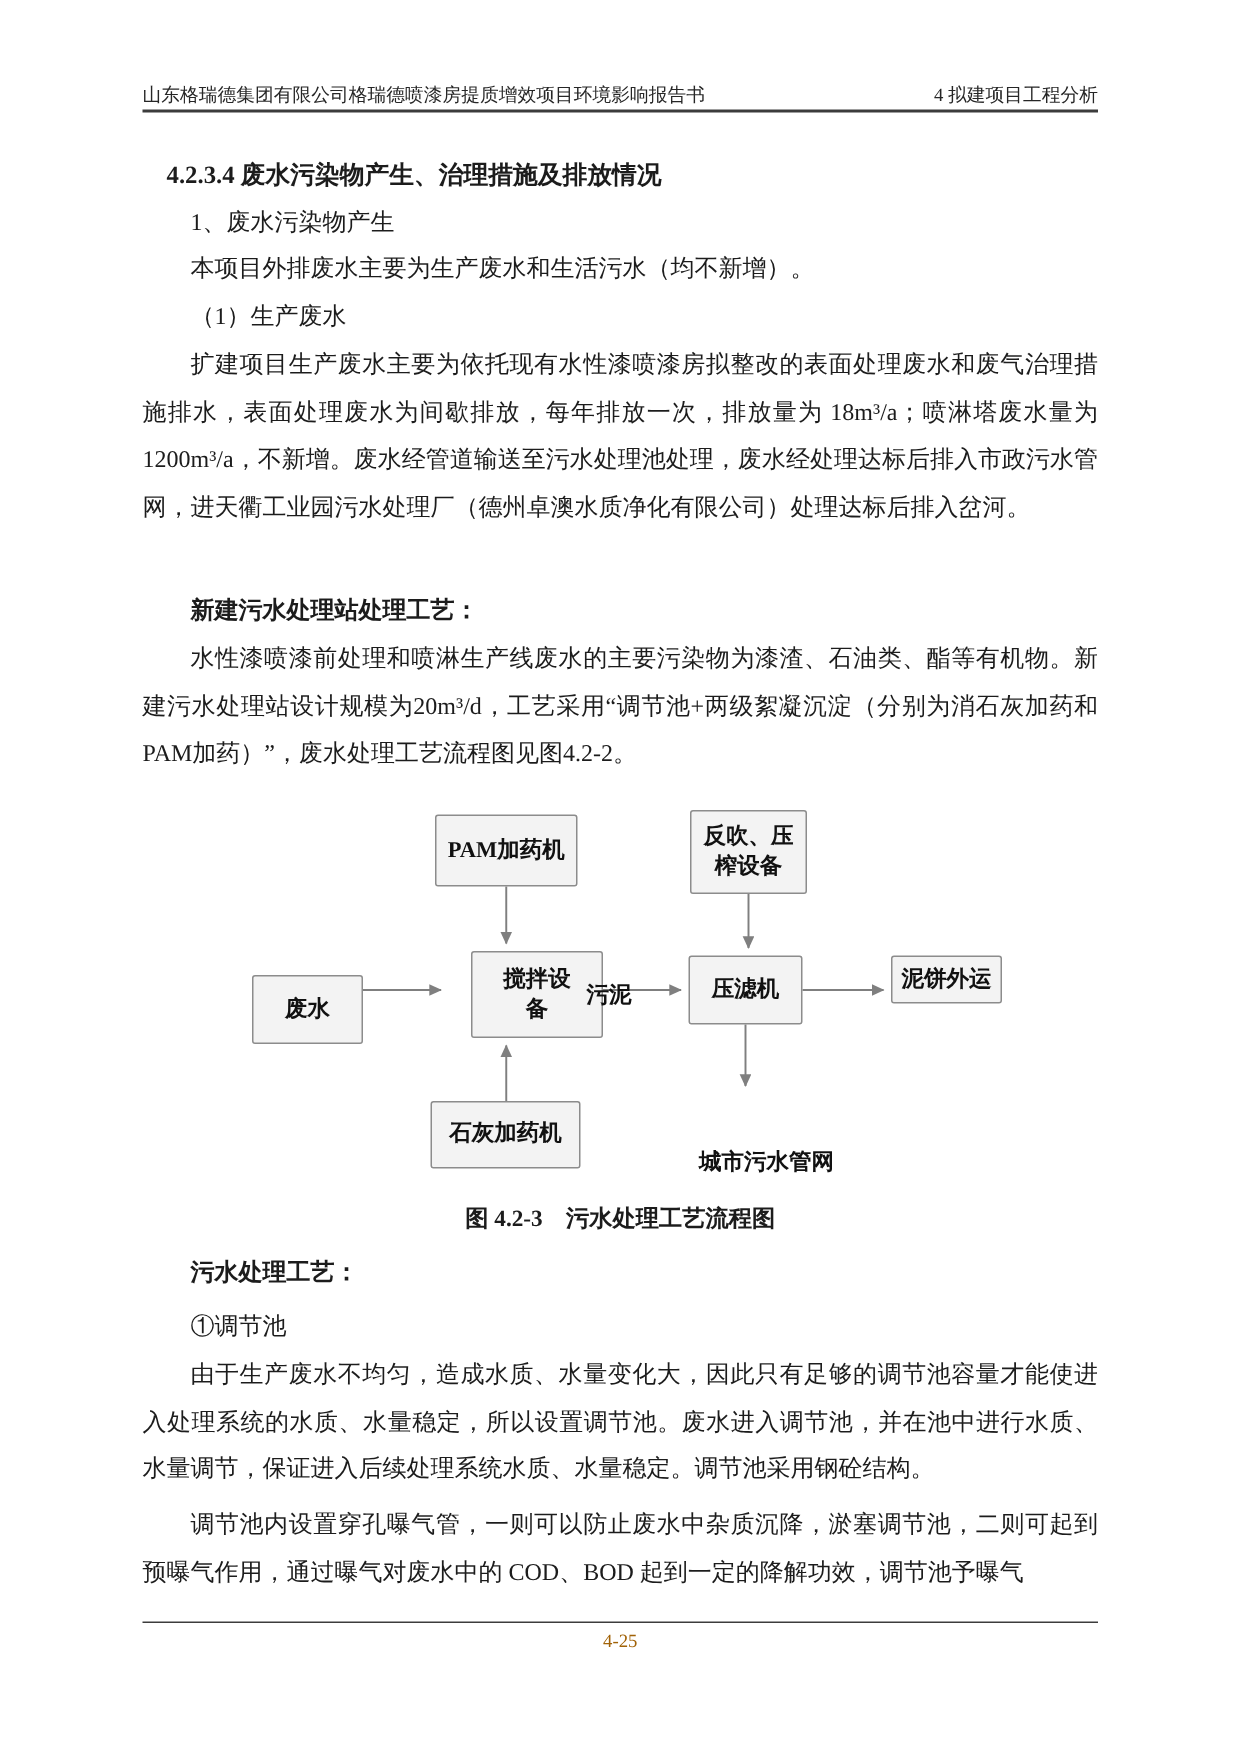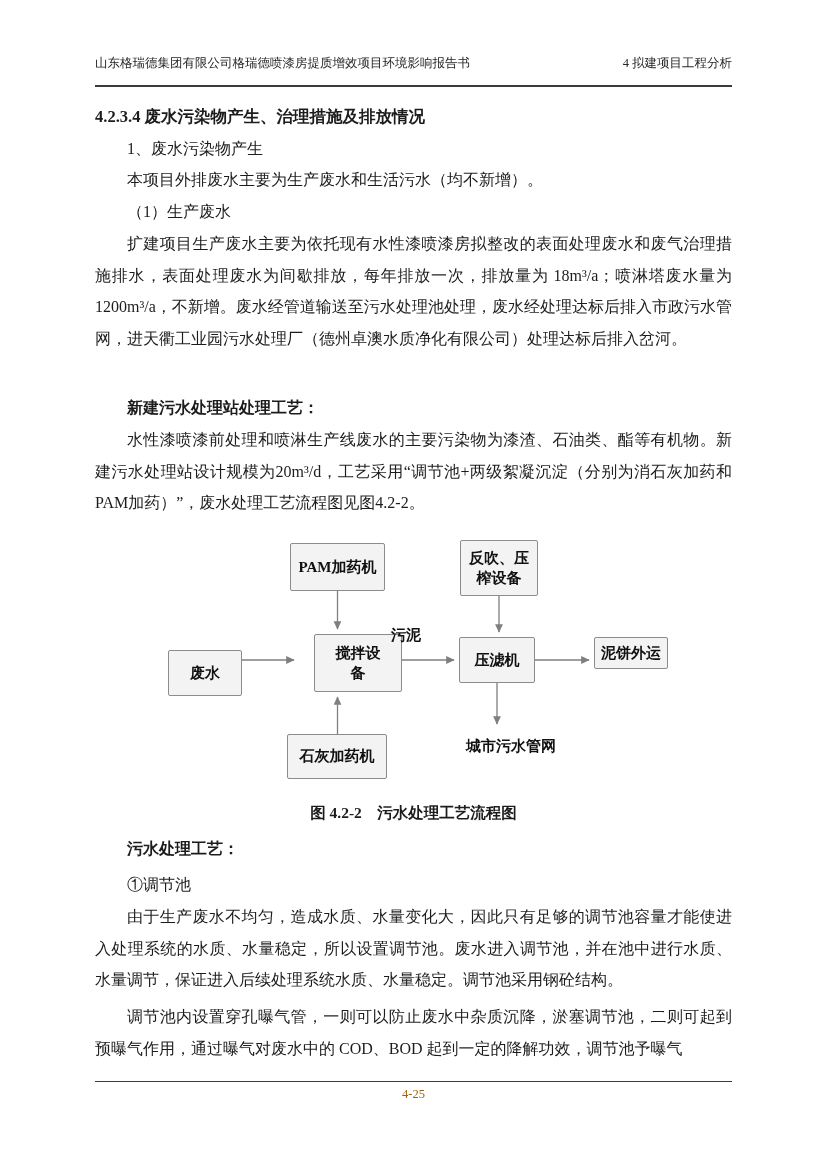--- a/index.html
+++ b/index.html
@@ -8,27 +8,27 @@
     position:relative;
     background:#ffffff;
     color:#1c1c1c;
     font-family:"Liberation Serif","DejaVu Serif",serif;
     overflow:hidden;
   }
   .page-header {
     position:absolute; left:95px; width:637px; top:54px;
     display:flex; justify-content:space-between; align-items:flex-end;
     font-size:12.5px; line-height:18px; color:#262626;
-    padding-bottom:13px; border-bottom:2px solid #3c3c3c;
+    padding-bottom:1px; border-bottom:2px solid #3c3c3c;
   }
   .content { position:absolute; left:95px; top:0; width:637px; height:1169px; }
   .blk { position:absolute; left:0; width:637px; font-size:16px; line-height:31.5px; text-align:justify; }
   .indent { text-indent:2em; }
   .bold { font-weight:bold; }
-  .sec-heading { top:105px; font-size:16.5px; font-weight:bold; line-height:24px; text-align:left; }
+  .sec-heading { top:105px; font-size:16.5px; font-weight:bold; line-height:24px; text-align:left;margin-left:16px; }
   .b-p1 { top:133px; } .b-p2 { top:164px; } .b-p3 { top:196px; }
   .b-p4 { top:228px; } .b-sub1 { top:392px; } .b-p5 { top:424px; }
   .b-cap { top:797px; font-size:15.5px; font-weight:bold; text-align:center; }
   .b-sub2 { top:833px; } .b-p6 { top:869px; }
   .b-p7 { top:901px; } .b-p8 { top:1001px; }
   .diagram { position:absolute; left:0; top:530px; width:637px; height:255px; }
   .diagram svg { position:absolute; left:0; top:0; }
   .fbox {
     position:absolute;
     background:#f3f3f3;
@@ -39,21 +39,21 @@
     text-align:center; white-space:pre-line; color:#111;
   }
   .n-pam   { left:195px; top:13px;  width:95px;  height:48px; }
   .n-back  { left:365px; top:10px;  width:78px;  height:56px; }
   .n-waste { left:73px;  top:120px; width:74px;  height:46px; }
   .n-mix   { left:219px; top:104px; width:88px;  height:58px; }
   .n-filt  { left:364px; top:107px; width:76px;  height:46px; }
   .n-cake  { left:499px; top:107px; width:74px;  height:32px; }
   .n-lime  { left:192px; top:204px; width:100px; height:45px; }
   .flow-label {
-    position:absolute; font-weight:bold; font-size:15px; color:#111; white-space:nowrap;
+    position:absolute; font-weight:bold; font-size:15px; color:#111; white-space:nowrap;margin-top:28px;
   }
   .l-sludge { left:296px; top:96px; }
   .l-sewer  { left:351px; top:207px; width:130px; text-align:center; }
   .page-footer {
     position:absolute; left:95px; width:637px; top:1081px;
     border-top:1.5px solid #3c3c3c; padding-top:4px;
     font-size:12.5px; line-height:17px; color:#a16207;
   }
   .page-footer .page-num {
     position:absolute; left:50%; transform:translateX(-50%); top:4px;
@@ -105,21 +105,21 @@
     <div class="fbox n-mix">搅拌设
 备</div>
     <div class="fbox n-filt">压滤机</div>
     <div class="fbox n-cake">泥饼外运</div>
     <div class="fbox n-lime">石灰加药机</div>
 
     <div class="flow-label l-sludge">污泥</div>
     <div class="flow-label l-sewer">城市污水管网</div>
   </div>
 
-  <div class="blk b-cap">图 4.2-2　污水处理工艺流程图</div>
+  <div class="blk b-cap">图 4.2-3　污水处理工艺流程图</div>
 
   <div class="blk indent bold b-sub2">污水处理工艺：</div>
   <div class="blk indent b-p6">①调节池</div>
   <div class="blk indent b-p7">由于生产废水不均匀，造成水质、水量变化大，因此只有足够的调节池容量才能使进入处理系统的水质、水量稳定，所以设置调节池。废水进入调节池，并在池中进行水质、水量调节，保证进入后续处理系统水质、水量稳定。调节池采用钢砼结构。</div>
   <div class="blk indent b-p8">调节池内设置穿孔曝气管，一则可以防止废水中杂质沉降，淤塞调节池，二则可起到预曝气作用，通过曝气对废水中的 COD、BOD 起到一定的降解功效，调节池予曝气</div>
 
 </div>
 
 <div class="page-footer">
   <span class="page-num">4-25</span>

